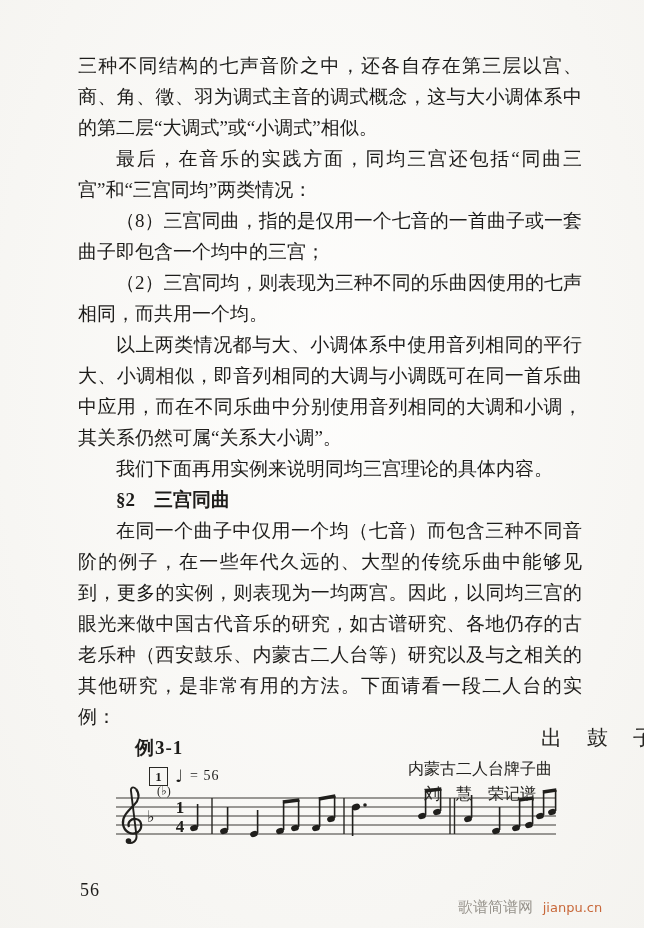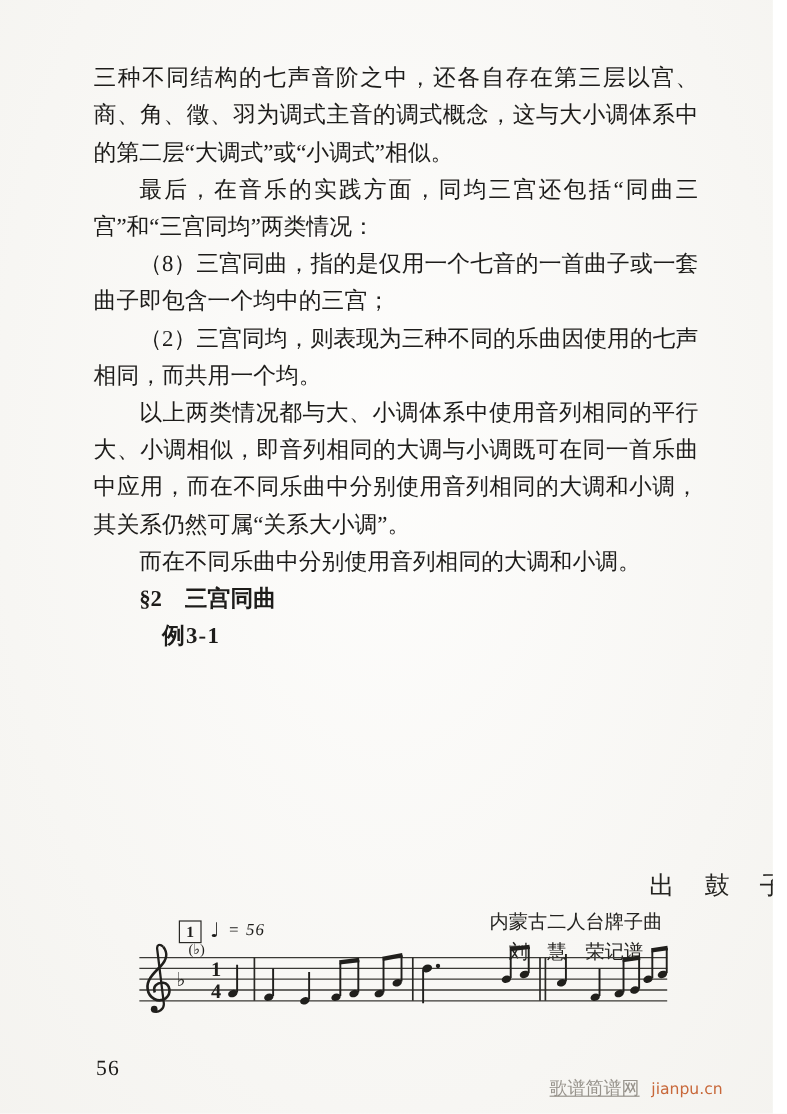--- a/index.html
+++ b/index.html
@@ -56,21 +56,21 @@
   .rehearsal-box{
     display:inline-block;
     width:17px;height:17px;
     border:1.5px solid #2a2925;
     text-align:center;
     line-height:17px;
     font-size:13px;
     font-weight:bold;
   }
   .tempo-note{font-family:"DejaVu Sans",sans-serif;font-size:17px;}
-  .tempo-value{font-family:"Liberation Serif",serif;font-size:14px;letter-spacing:1px;font-style:italic;}
+  .tempo-value{font-family:"Liberation Serif",serif;font-size:14px;letter-spacing:1px;}
   .staff-svg{position:absolute;top:786px;left:116px;}
   .staff-svg .sline{stroke:#3a3935;stroke-width:1.1;}
   .staff-svg .bar{stroke:#2a2925;stroke-width:1.4;}
   .staff-svg .stem{stroke:#201f1c;stroke-width:1.6;}
   .staff-svg .beam{stroke:#201f1c;stroke-width:3.6;}
   .staff-svg .head{fill:#201f1c;}
   .staff-svg .clef{stroke:#201f1c;fill:none;}
   .staff-svg text{fill:#201f1c;}
   .page-number{
     position:absolute;
@@ -78,36 +78,37 @@
     font-size:18px;
     letter-spacing:1px;
     margin-top:44px;
   }
   .watermark{
     position:absolute;
     top:898px;left:458px;
     font-size:15px;
     white-space:nowrap;
   }
-  .watermark .wm-name{color:#97938c;text-decoration:underline;}
+  .watermark .wm-name{color:#97938c;}
   .watermark .wm-url{color:#c8683a;font-family:"DejaVu Sans",sans-serif;font-size:13px;margin-left:6px;}
 </style>
 </head>
 <body>
 
 <div class="page">
 
   <div class="text-block">
     <p>三种不同结构的七声音阶之中，还各自存在第三层以宫、商、角、徵、羽为调式主音的调式概念，这与大小调体系中的第二层“大调式”或“小调式”相似。</p>
     <p class="indent">最后，在音乐的实践方面，同均三宫还包括“同曲三宫”和“三宫同均”两类情况：</p>
     <p class="indent">（8）三宫同曲，指的是仅用一个七音的一首曲子或一套曲子即包含一个均中的三宫；</p>
     <p class="indent">（2）三宫同均，则表现为三种不同的乐曲因使用的七声相同，而共用一个均。</p>
     <p class="indent">以上两类情况都与大、小调体系中使用音列相同的平行大、小调相似，即音列相同的大调与小调既可在同一首乐曲中应用，而在不同乐曲中分别使用音列相同的大调和小调，其关系仍然可属“关系大小调”。</p>
-    <p class="indent">而在不同乐曲中分别使用音列相同的大调和小调。</p>
+    <p class="indent">我们下面再用实例来说明同均三宫理论的具体内容。</p>
     <p class="section-heading">§2　三宫同曲</p>
+    <p class="indent">在同一个曲子中仅用一个均（七音）而包含三种不同音阶的例子，在一些年代久远的、大型的传统乐曲中能够见到，更多的实例，则表现为一均两宫。因此，以同均三宫的眼光来做中国古代音乐的研究，如古谱研究、各地仍存的古老乐种（西安鼓乐、内蒙古二人台等）研究以及与之相关的其他研究，是非常有用的方法。下面请看一段二人台的实例：</p>
     <p class="example-label">例3-1</p>
   </div>
 
   <div class="score-title">出　鼓　子</div>
 
   <div class="score-attribution">
     <div>内蒙古二人台牌子曲</div>
     <div>刘　慧　荣记谱</div>
   </div>
 

